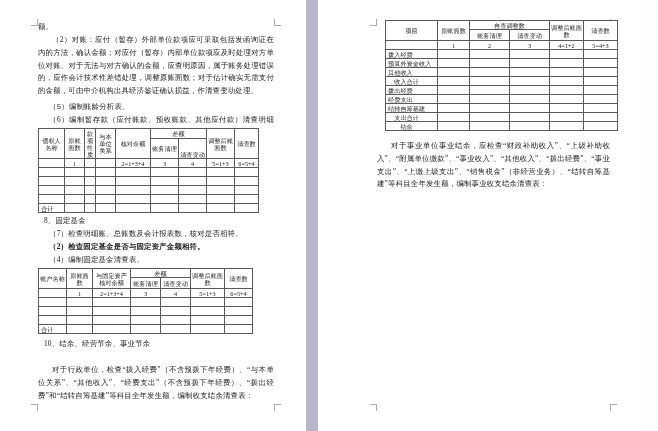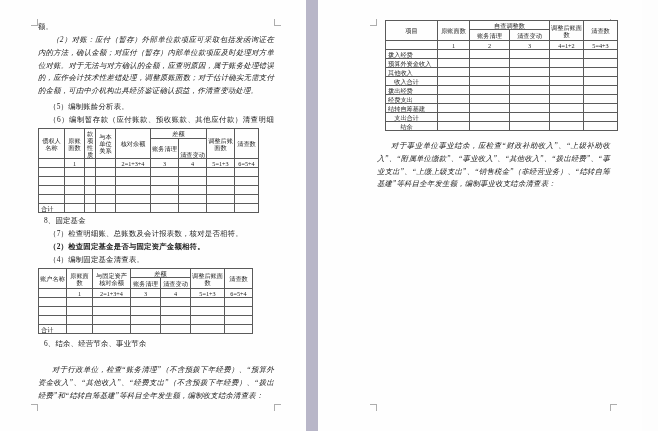--- a/index.html
+++ b/index.html
@@ -11,21 +11,21 @@
   .page-right { left:318px; width:324px; }
   .separator { position:absolute; top:0; left:306px; width:12px; height:431px; background:#b8b6c8; }
 
   .mark { position:absolute; width:7px; height:7px; border:0 solid #adadad; }
   .mark.tl { border-right-width:1px; border-bottom-width:1px; }
   .mark.tr { border-left-width:1px; border-bottom-width:1px; }
   .mark.bl { border-right-width:1px; border-top-width:1px; }
   .mark.br { border-left-width:1px; border-top-width:1px; }
 
   .txt { position:absolute; font-size:7.4px; line-height:12.8px; text-align:justify; letter-spacing:0.2px; }
-  .ind2 { text-indent:1.9em;font-style:italic; }
+  .ind2 { text-indent:1.9em; }
   .ind1 { text-indent:1.5em; }
   .ttl { text-indent:0.8em; }
 
   table { border-collapse:collapse; table-layout:fixed; position:absolute; background:#fefefe; }
   th, td { border:1px solid #5a5a5a; font-weight:normal; font-size:6.2px; line-height:7px;
            text-align:center; vertical-align:middle; padding:0 1px; overflow:hidden;
            word-break:break-all; }
   tbody tr { height:9px; }
   .t1 thead tr:first-child { height:10px; }
   .t1 thead tr:nth-child(2) { height:20px; }
@@ -42,21 +42,21 @@
 <div class="viewport">
 
   <div class="page page-left">
     <div class="mark tl" style="left:31px;top:19px;"></div>
     <div class="mark tr" style="left:274px;top:19px;"></div>
     <div class="mark bl" style="left:31px;top:404px;"></div>
     <div class="mark br" style="left:274px;top:404px;"></div>
 
     <div class="txt" style="left:38px;top:21px;width:236px;">额。</div>
     <div class="txt ind2" style="left:38px;top:34px;width:236px;">（2）对账：应付（暂存）外部单位款项应可采取包括发函询证在内的方法，确认金额；对应付（暂存）内部单位款项应及时处理对方单位对账。对于无法与对方确认的金额，应查明原因，属于账务处理错误的，应作会计技术性差错处理，调整原账面数；对于估计确实无需支付的金额，可由中介机构出具经济鉴证确认损益，作清查变动处理。</div>
-    <div class="txt ind1" style="left:38px;top:101px;width:236px;">（5）编制账龄分析表。</div>
+    <div class="txt ind1" style="left:38px;top:101px;width:236px;font-family:Liberation Mono, monospace;">（5）编制账龄分析表。</div>
     <div class="txt ind1" style="left:38px;top:114px;width:236px;">（6）编制暂存款（应付账款、预收账款、其他应付款）清查明细表。</div>
 
     <table class="t1" style="left:38px;top:128px;width:220px;">
       <colgroup>
         <col style="width:26px">
           <col style="width:20px">
           <col style="width:11px">
         <col style="width:20px">
           <col style="width:35px">
           <col style="width:28px">
@@ -221,22 +221,22 @@
             <td></td>
             <td></td>
             <td></td>
             <td></td>
             <td></td>
             <td></td>
           </tr>
         </tbody>
     </table>
 
-    <div class="txt ttl" style="left:38px;top:338px;width:236px;">6、结余、经营节余、事业节余</div>
-    <div class="txt ind2" style="left:38px;top:364px;width:236px;">对于行政单位，检查“账务清理”（不含预拨下年经费）、“预算外资金收入”、“其他收入”、“经费支出”（不含预拨下年经费）、“拨出经费”和“结转自筹基建”等科目全年发生额，编制收支结余清查表：</div>
+    <div class="txt ttl" style="left:38px;top:338px;width:236px;">10、结余、经营节余、事业节余</div>
+    <div class="txt ind2" style="left:38px;top:364px;width:236px;">对于行政单位，检查“拨入经费”（不含预拨下年经费）、“与本单位关系”、“其他收入”、“经费支出”（不含预拨下年经费）、“拨出经费”和“结转自筹基建”等科目全年发生额，编制收支结余清查表：</div>
   </div>
 
   <div class="separator"></div>
 
   <div class="page page-right">
     <div class="mark tl" style="left:52px;top:19px;"></div>
     <div class="mark tr" style="left:292px;top:19px;"></div>
     <div class="mark bl" style="left:52px;top:404px;"></div>
     <div class="mark br" style="left:292px;top:404px;"></div>
 

